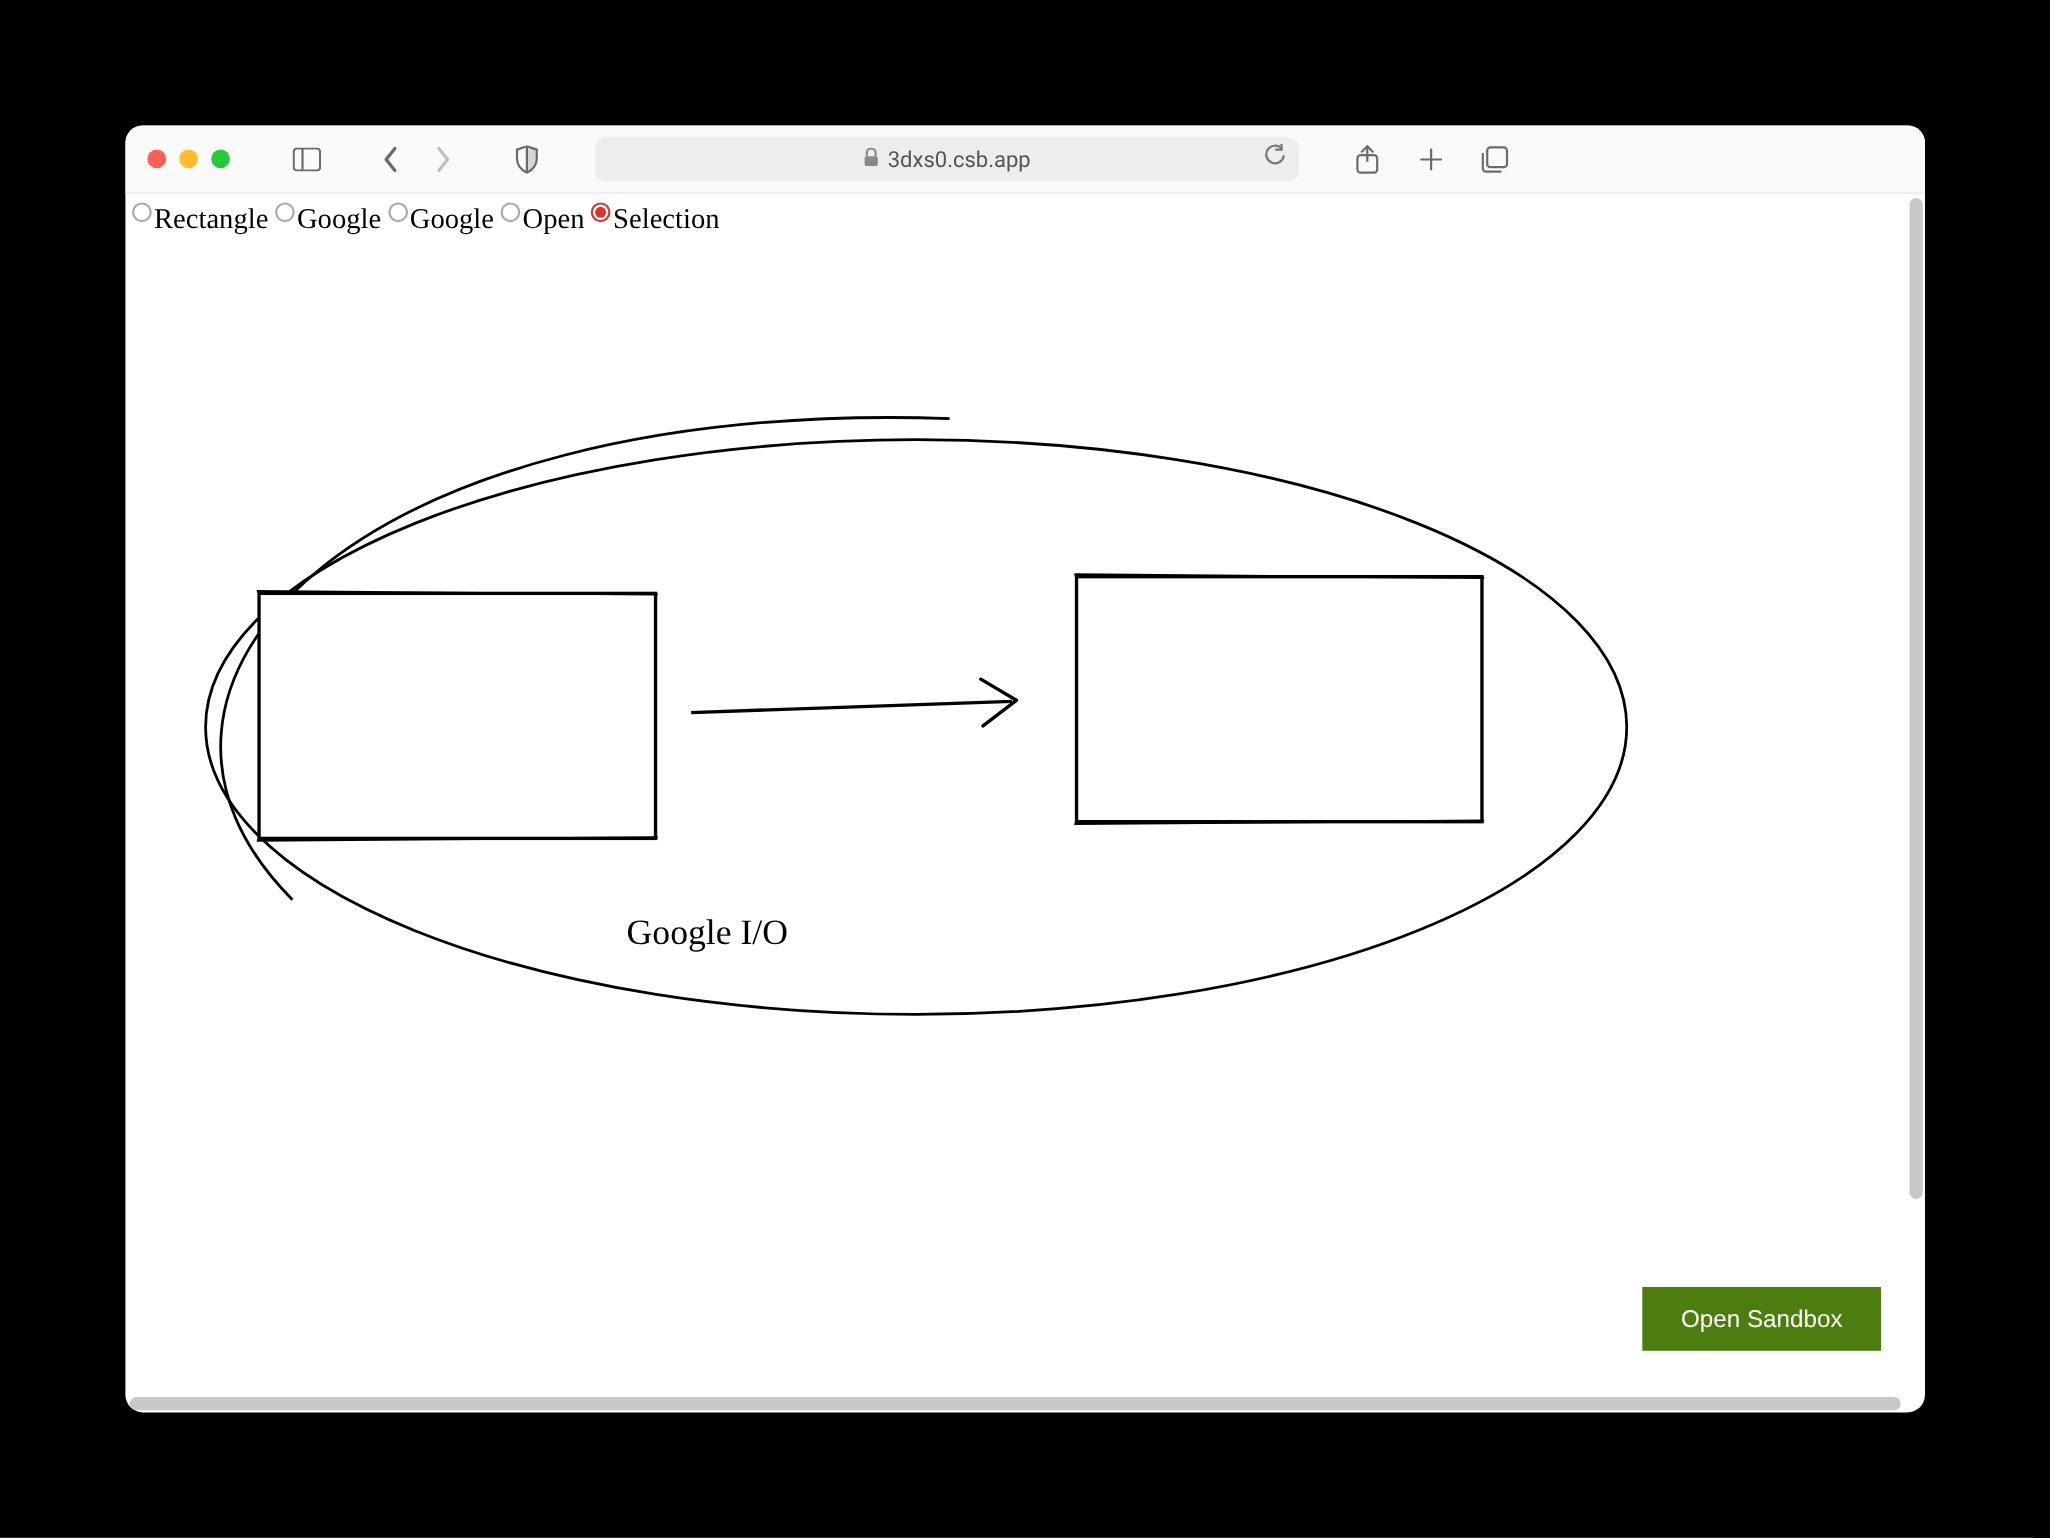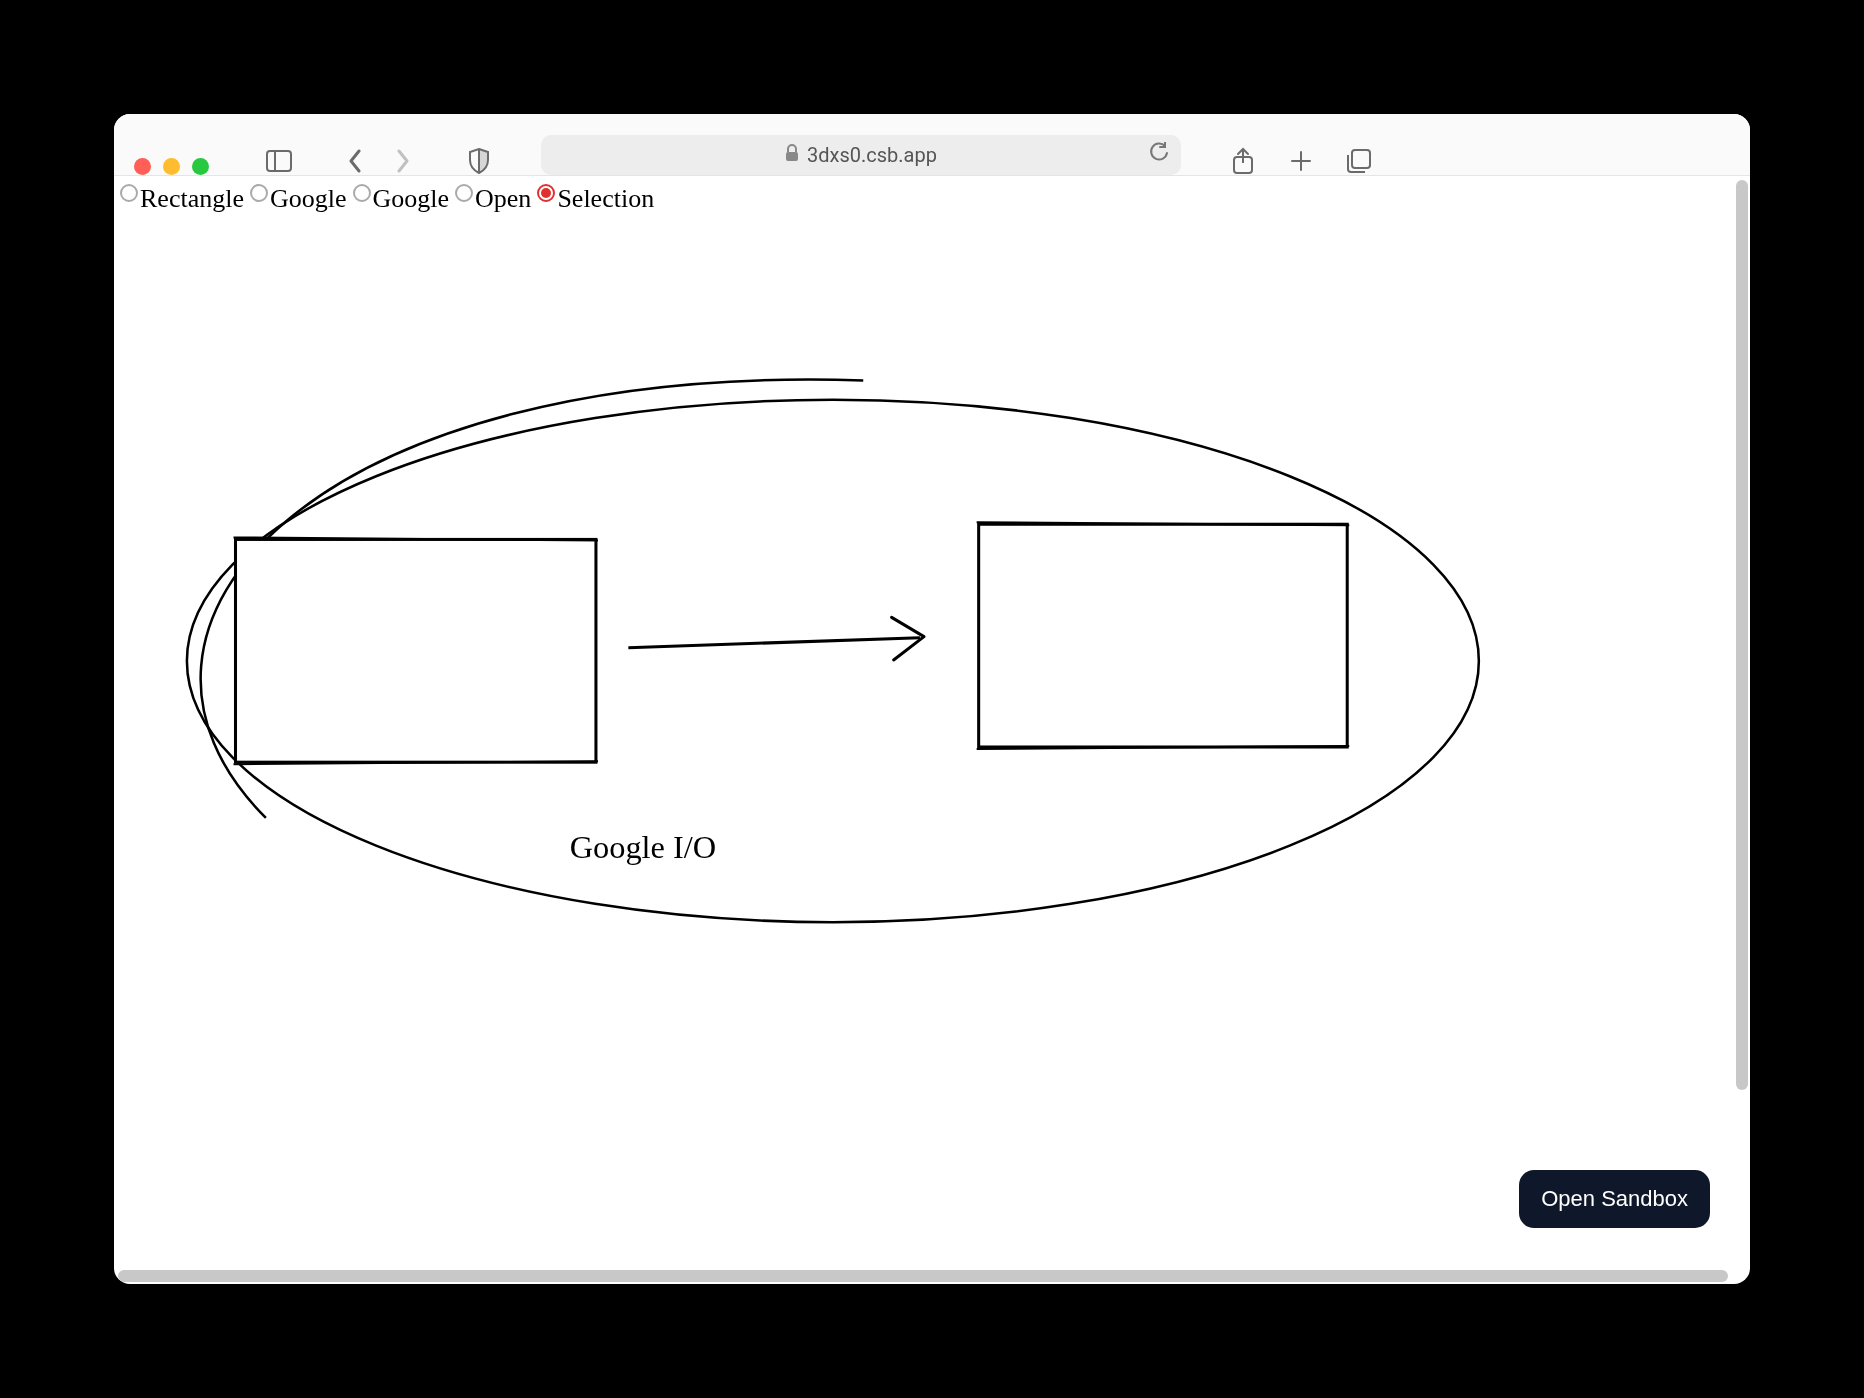--- a/index.html
+++ b/index.html
@@ -19,21 +19,21 @@
     border-radius: 16px;
     box-shadow: 0 20px 60px rgba(0,0,0,0.5);
     overflow: hidden;
     position: relative;
     display: flex;
     flex-direction: column;
   }
   .titlebar {
     height: 62px;
     display: flex;
-    align-items: flex-end;
+    align-items: center;
     padding: 0 20px;
     gap: 8px;
     border-bottom: 1px solid #e5e5e5;
     background: #fafafa;
   }
   .traffic-lights {
     display: flex;
     gap: 12px;
     align-items: center;
   }
@@ -147,25 +147,25 @@
   }
   .diagram-text {
     font-family: "Comic Sans MS", "Segoe Script", cursive;
     font-size: 32px;
     fill: #000;
   }
   .open-sandbox {
     position: absolute;
     right: 40px;
     bottom: 56px;
-    background: #0f172a;
+    background: #4d7c0f;
     color: #fff;
     font-size: 22px;
-    padding: 16px 22px;
-    border-radius: 15px;
+    padding: 16px 35px;
+    border-radius: 0;
     border: none;
     cursor: pointer;
   }
 </style>
 </head>
 <body>
 
 <div class="window">
   <div class="titlebar">
     <div class="traffic-lights">

